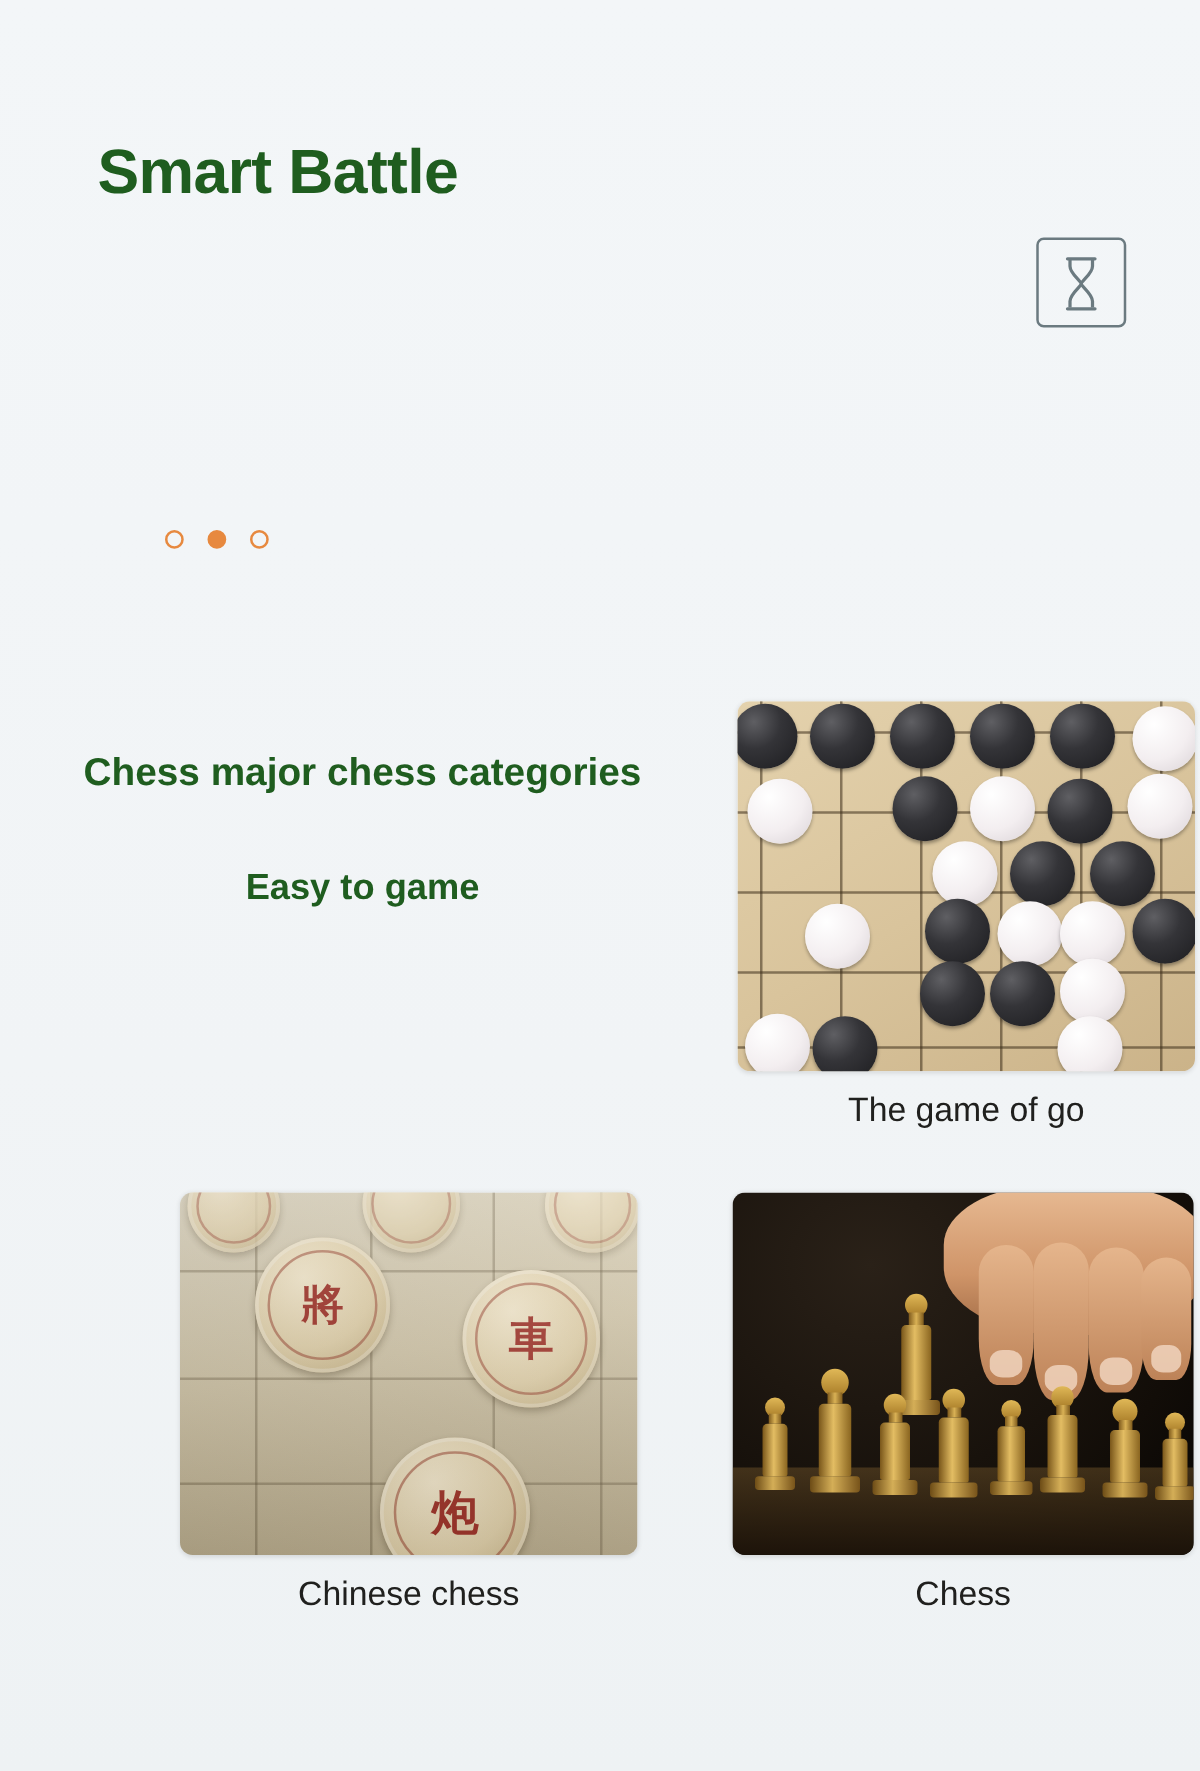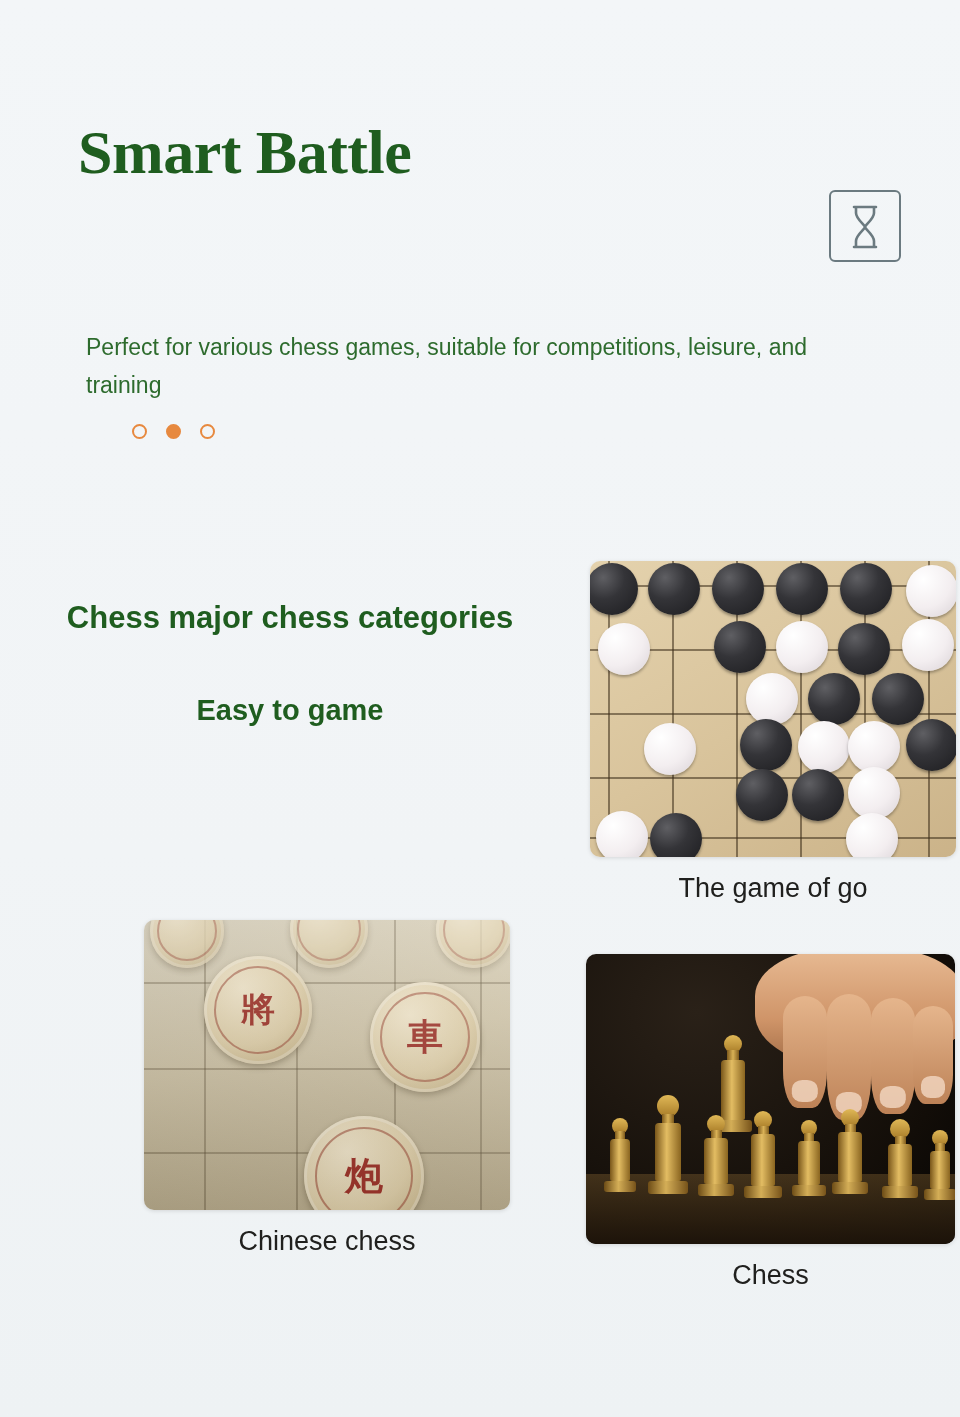--- a/index.html
+++ b/index.html
@@ -27,25 +27,24 @@
     left: 0; top: 0;
     width: 960px;
     height: 500px;
   }
   .hero-title {
     position: absolute;
     left: 78px;
     top: 74px;
     width: 700px;
     color: #1f5d1f;
-    font-size: 62px;
+    font-size: 50px;
     font-weight: bold;
     line-height: 1.18;
     letter-spacing: -0.5px;
-    font-family: Liberation Serif, serif;
   }
   .hero-title .line1 { display: block; }
   .hero-title .line2 { display: block; }
 
   .hourglass-box {
     position: absolute;
     left: 829px;
     top: 190px;
     width: 72px;
     height: 72px;
@@ -121,21 +120,21 @@
     text-align: center;
     color: #20201e;
     font-size: 27px;
     margin-top: 16px;
     font-weight: 400;
   }
 
   
   .card-go    { left: 550px; top: 545px; }
   .card-go .thumb    { width: 366px; height: 296px; }
-  .card-cxq   { left: 104px; top: 904px; }
+  .card-cxq   { left: 104px; top: 938px; }
   .card-cxq .thumb   { width: 366px; height: 290px; }
   .card-chess { left: 546px; top: 938px; }
   .card-chess .thumb { width: 369px; height: 290px; }
 
   
   .go-board {
     position: absolute; inset: 0;
     background: linear-gradient(150deg, #e4d2ad 0%, #d9c49c 50%, #cbb389 100%);
   }
   .go-lines-v, .go-lines-h { position: absolute; inset: 0; }
@@ -236,21 +235,20 @@
     </h1>
 
     <div class="hourglass-box">
       <svg width="30" height="44" viewBox="0 0 30 44" aria-hidden="true">
         <path d="M4 2 H26 M4 42 H26" stroke="#6b7a80" stroke-width="2.6" stroke-linecap="round" fill="none"></path>
         <path d="M6 3 L6 8 C6 14 15 20 15 22 C15 24 6 30 6 36 L6 41" stroke="#6b7a80" stroke-width="2.6" fill="none" stroke-linejoin="round"></path>
         <path d="M24 3 L24 8 C24 14 15 20 15 22 C15 24 24 30 24 36 L24 41" stroke="#6b7a80" stroke-width="2.6" fill="none" stroke-linejoin="round"></path>
       </svg>
     </div>
 
-    <p class="hero-sub">Perfect for various chess games, suitable for competitions, leisure, and training</p>
 
     <div class="dots">
       <span class="dot"></span>
       <span class="dot filled"></span>
       <span class="dot"></span>
     </div>
   </section>
 
   <div class="cat-head">
     <span class="l1">Chess major chess categories</span>

